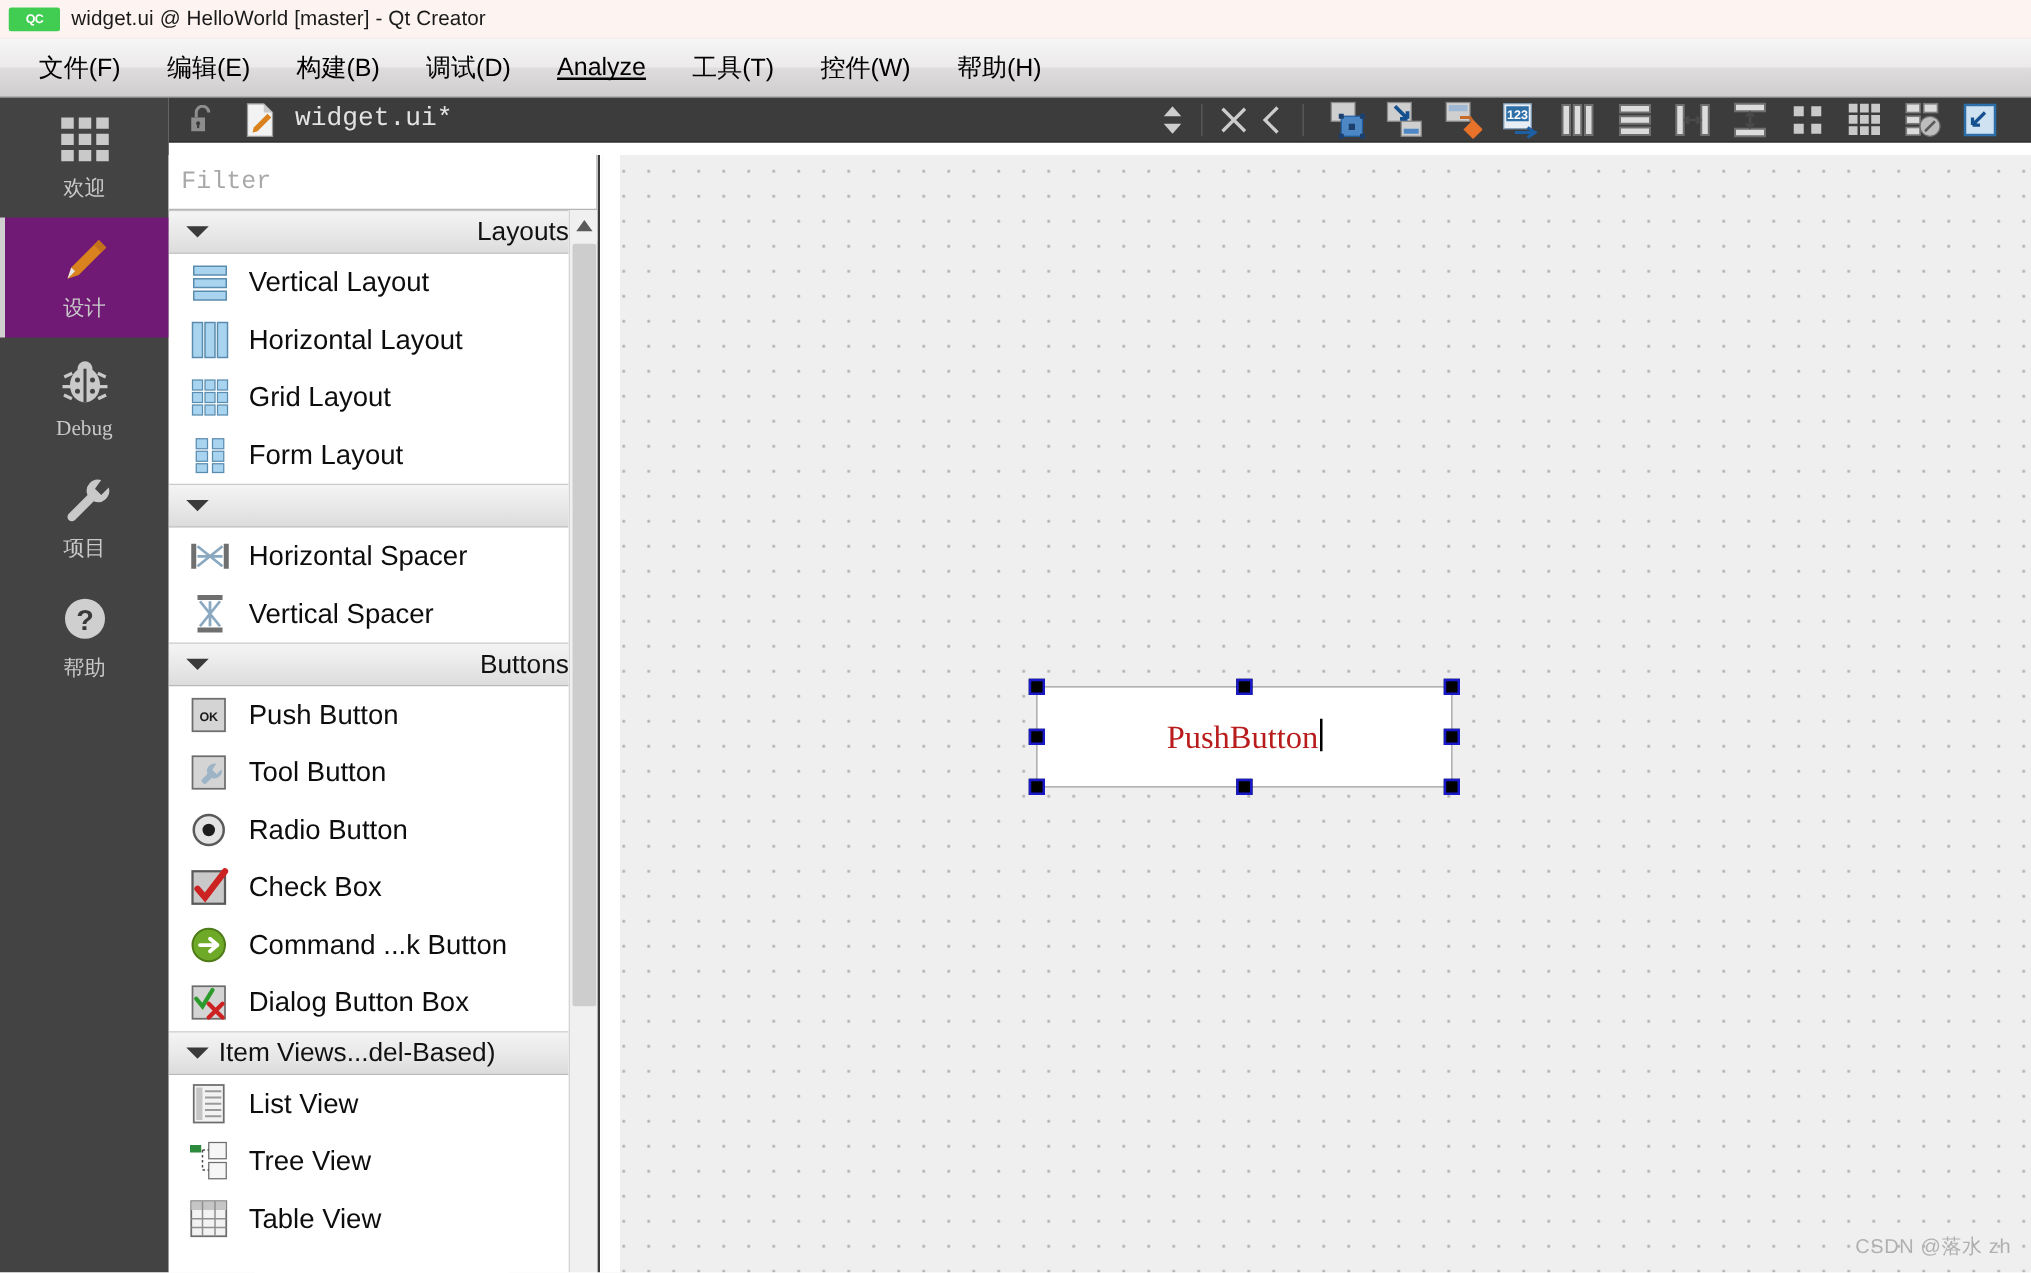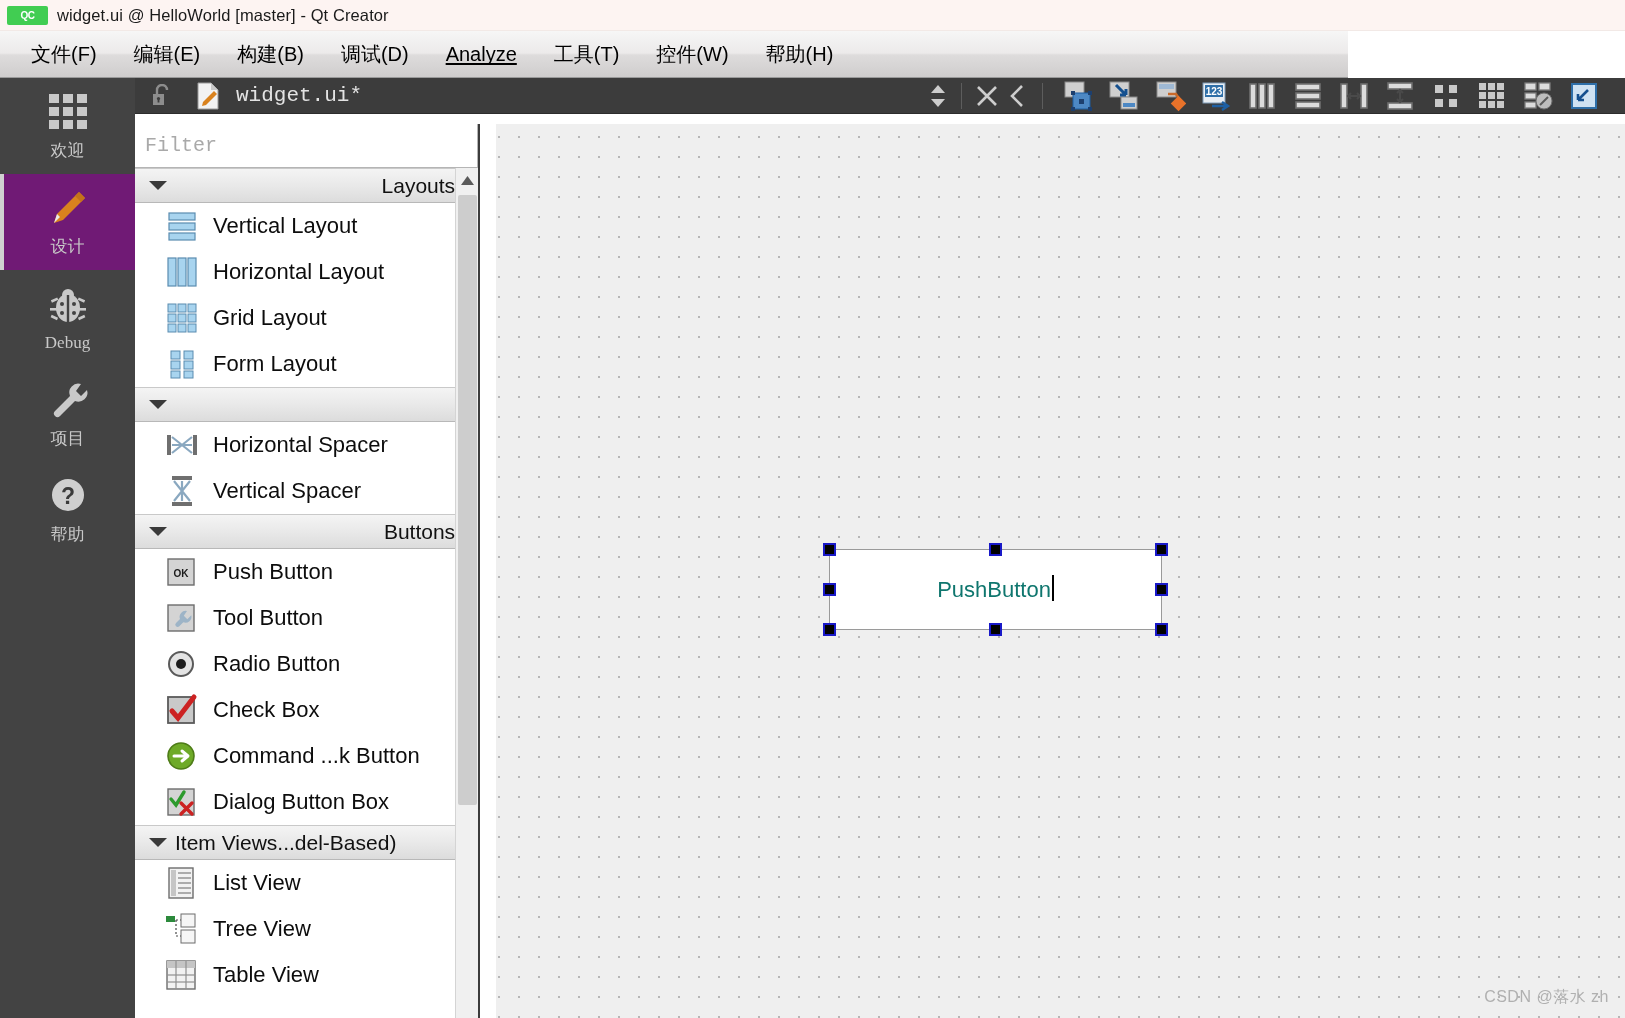--- a/index.html
+++ b/index.html
@@ -22,21 +22,21 @@
     width: 41px; height: 19px; margin-left: 7px; margin-right: 9px;
     background: #41cd52; border-radius: 2px;
     display: flex; align-items: center; justify-content: center;
     color: #ffffff; font-size: 10px; font-weight: bold;
     font-family: "Liberation Sans", sans-serif; letter-spacing: -0.5px;
   }
   #title-text { font-size: 16.5px; color: #1a1a1a; letter-spacing: 0.1px; }
 
   
   #menubar {
-    position: absolute; left: 0; top: 31px; width: 1348px; height: 47px;
+    position: absolute; left: 0; top: 31px; width: 1625px; height: 47px;
     background: linear-gradient(to bottom, #f6f6f6 0%, #eceaea 48%, #dedcdc 52%, #cfcdcd 100%);
     display: flex; align-items: center;
     border-bottom: 1px solid #9a9a9a;
   }
   .menu-item {
     font-size: 20px; color: #000; padding: 2px 14px; margin-left: 9px;
     white-space: nowrap; cursor: default;
   }
   .menu-item:first-child { margin-left: 17px; }
 
@@ -115,21 +115,21 @@
     width: 0; height: 0; margin-left: 14px;
     border-left: 9px solid transparent; border-right: 9px solid transparent;
     border-top: 9px solid #3a3a3a;
   }
   .wb-header .htext {
     position: absolute; left: 0; right: 0; text-align: right;
     font-size: 21px; color: #111; padding-left: 14px;
   }
   .wb-row {
     height: 46px; display: flex; align-items: center;
-    padding-left: 28px; background: #ffffff;
+    padding-left: 14px; background: #ffffff;
   }
   .wb-row .ic { width: 38px; height: 34px; flex: 0 0 auto; margin-right: 12px; }
   .wb-row .lbl { font-size: 22px; color: #0d0d0d; white-space: nowrap; }
   #wb-scrollbar {
     width: 23px; height: 100%; background: #f0f0f0;
     border-left: 1px solid #d4d4d4; position: relative;
   }
   #wb-sb-up {
     height: 25px; background: #f0f0f0;
     display: flex; align-items: center; justify-content: center;
@@ -155,22 +155,22 @@
   }
   
   #pushbutton-widget {
     position: absolute; left: 347px; top: 425px;
     width: 333px; height: 81px;
     background: #ffffff;
     border: 1px solid #9a9a9a;
     display: flex; align-items: center; justify-content: center;
   }
   #pushbutton-label {
-    font-size: 22px; color: #0f766e;
-    font-family: Liberation Sans, sans-serif;
+    font-size: 26px; color: #b91c1c;
+    font-family: Liberation Serif, serif;
     position: relative;
   }
   #text-caret {
     display: inline-block; width: 2px; height: 26px;
     background: #000; vertical-align: middle;
     margin-left: 1px; position: relative; top: -2px;
   }
   .handle {
     position: absolute; width: 13px; height: 13px;
     background: #000; border: 2px solid #1919c8;

